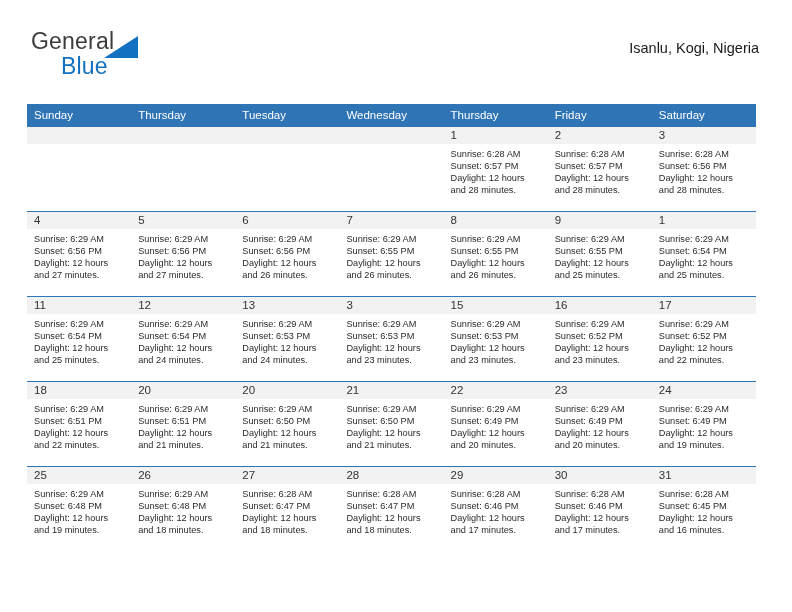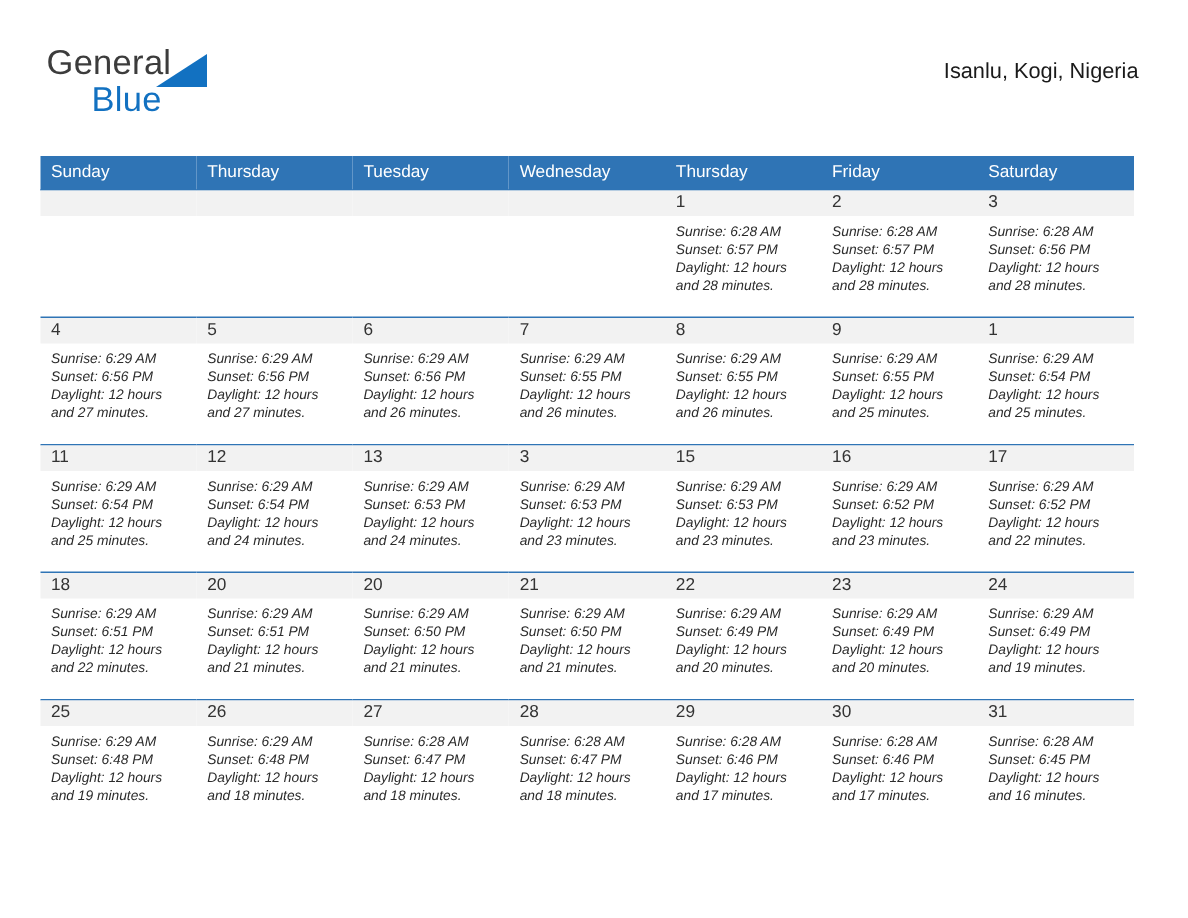--- a/index.html
+++ b/index.html
@@ -130,21 +130,20 @@
     box-sizing: border-box;
   }
   .daycell.empty .daynum-band {
     background: #f2f2f2;
   }
   .details {
     padding: 4px 5px 0 7px;
     font-size: 9.2px;
     line-height: 12.05px;
     color: #2b2b2b;
-    font-style: italic;
   }
   .details div {
     white-space: nowrap;
   }
 </style>
 </head>
 <body>
 
 <div class="page">
 

